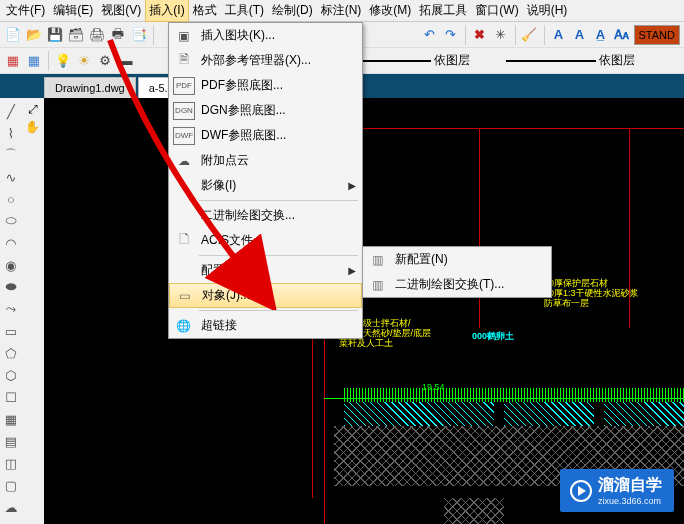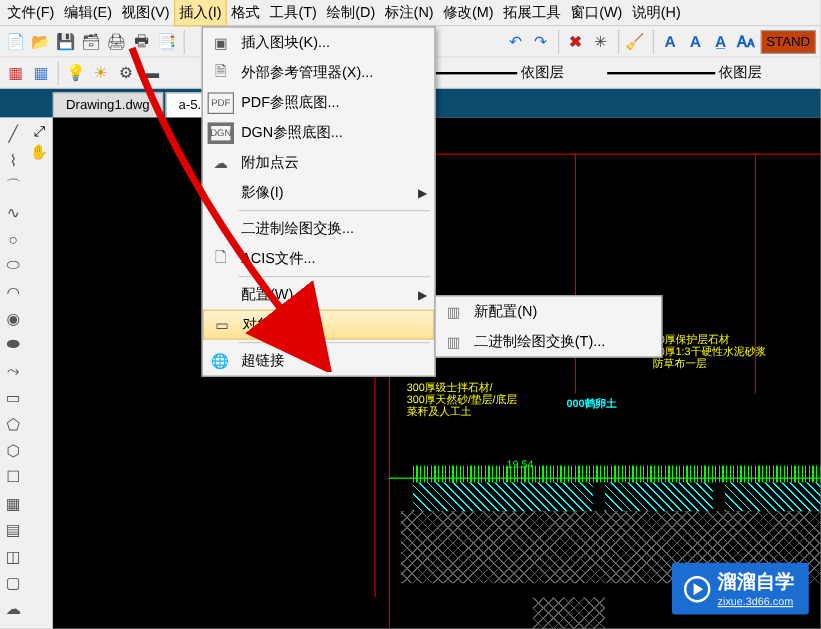--- a/index.html
+++ b/index.html
@@ -55,21 +55,21 @@
   .dwg-line-h { position:absolute; height:1px; background:#c00; }
   .dwg-text-y { position:absolute; color:#ff0; font-size:9px; line-height:10px; white-space:pre; }
   .dwg-text-c { position:absolute; color:#0ff; font-size:9px;font-weight:bold; }
   .dwg-text-g { position:absolute; color:#0f0; font-size:9px; }
   .hatch { position:absolute; background-image: repeating-linear-gradient(45deg,#0ff 0,#0ff 1px,transparent 1px,transparent 5px); }
   .hatch2 { position:absolute; background-image: repeating-linear-gradient(-45deg,#606060 0,#606060 1px,transparent 1px,transparent 6px),repeating-linear-gradient(45deg,#606060 0,#606060 1px,transparent 1px,transparent 6px); }
   .grass { position:absolute; background-image: repeating-linear-gradient(90deg,#0f0 0,#0f0 1px,transparent 1px,transparent 3px); }
 
   .watermark { position:absolute; right:10px; bottom:12px; background:#1b6dd1; color:#fff; padding:6px 12px 6px 10px; display:flex; align-items:center; gap:6px; border-radius:2px; z-index:300; }
   .watermark .wm-title { font-size:16px; font-weight: bold; }
-  .watermark .wm-sub { font-size:9px; opacity:0.9; display:block;text-decoration:underline; }
+  .watermark .wm-sub { font-size:9px; opacity:0.9; display:block; }
   .wm-play { width:22px; height:22px; border:2px solid #fff; border-radius:50%; display:flex; align-items:center; justify-content:center; }
   .wm-play::after { content:""; border-left:8px solid #fff; border-top:5px solid transparent; border-bottom:5px solid transparent; margin-left:2px; }
 
   .text-blue { color: #1560c0; font-weight: bold; }
   .text-red { color: #c02020; font-weight: bold; }
 </style>
 </head>
 <body>
 
 <div class="menubar">
@@ -192,22 +192,26 @@
   </div>
   <div class="dd-item">
     <span class="dd-icon">🗎</span>
     <span class="dd-label">外部参考管理器(X)...</span>
   </div>
   <div class="dd-item">
     <span class="dd-icon" style="font-size:8px;border:1px solid #777;padding:0 1px">PDF</span>
     <span class="dd-label">PDF参照底图...</span>
   </div>
   <div class="dd-item">
-    <span class="dd-icon" style="font-size:8px;border:3px solid #737373;padding:0 3px">DGN</span>
+    <span class="dd-icon" style="font-size:8px;border:1px solid #737373;padding:0 3px">DGN</span>
     <span class="dd-label">DGN参照底图...</span>
+  </div>
+  <div class="dd-item">
+    <span class="dd-icon" style="font-size:8px;border:1px solid #777;padding:0 1px">DWF</span>
+    <span class="dd-label">DWF参照底图...</span>
   </div>
   <div class="dd-item">
     <span class="dd-icon">☁</span>
     <span class="dd-label">附加点云</span>
   </div>
   <div class="dd-item">
     <span class="dd-icon"></span>
     <span class="dd-label">影像(I)</span>
     <span class="dd-arrow">▶</span>
   </div>

